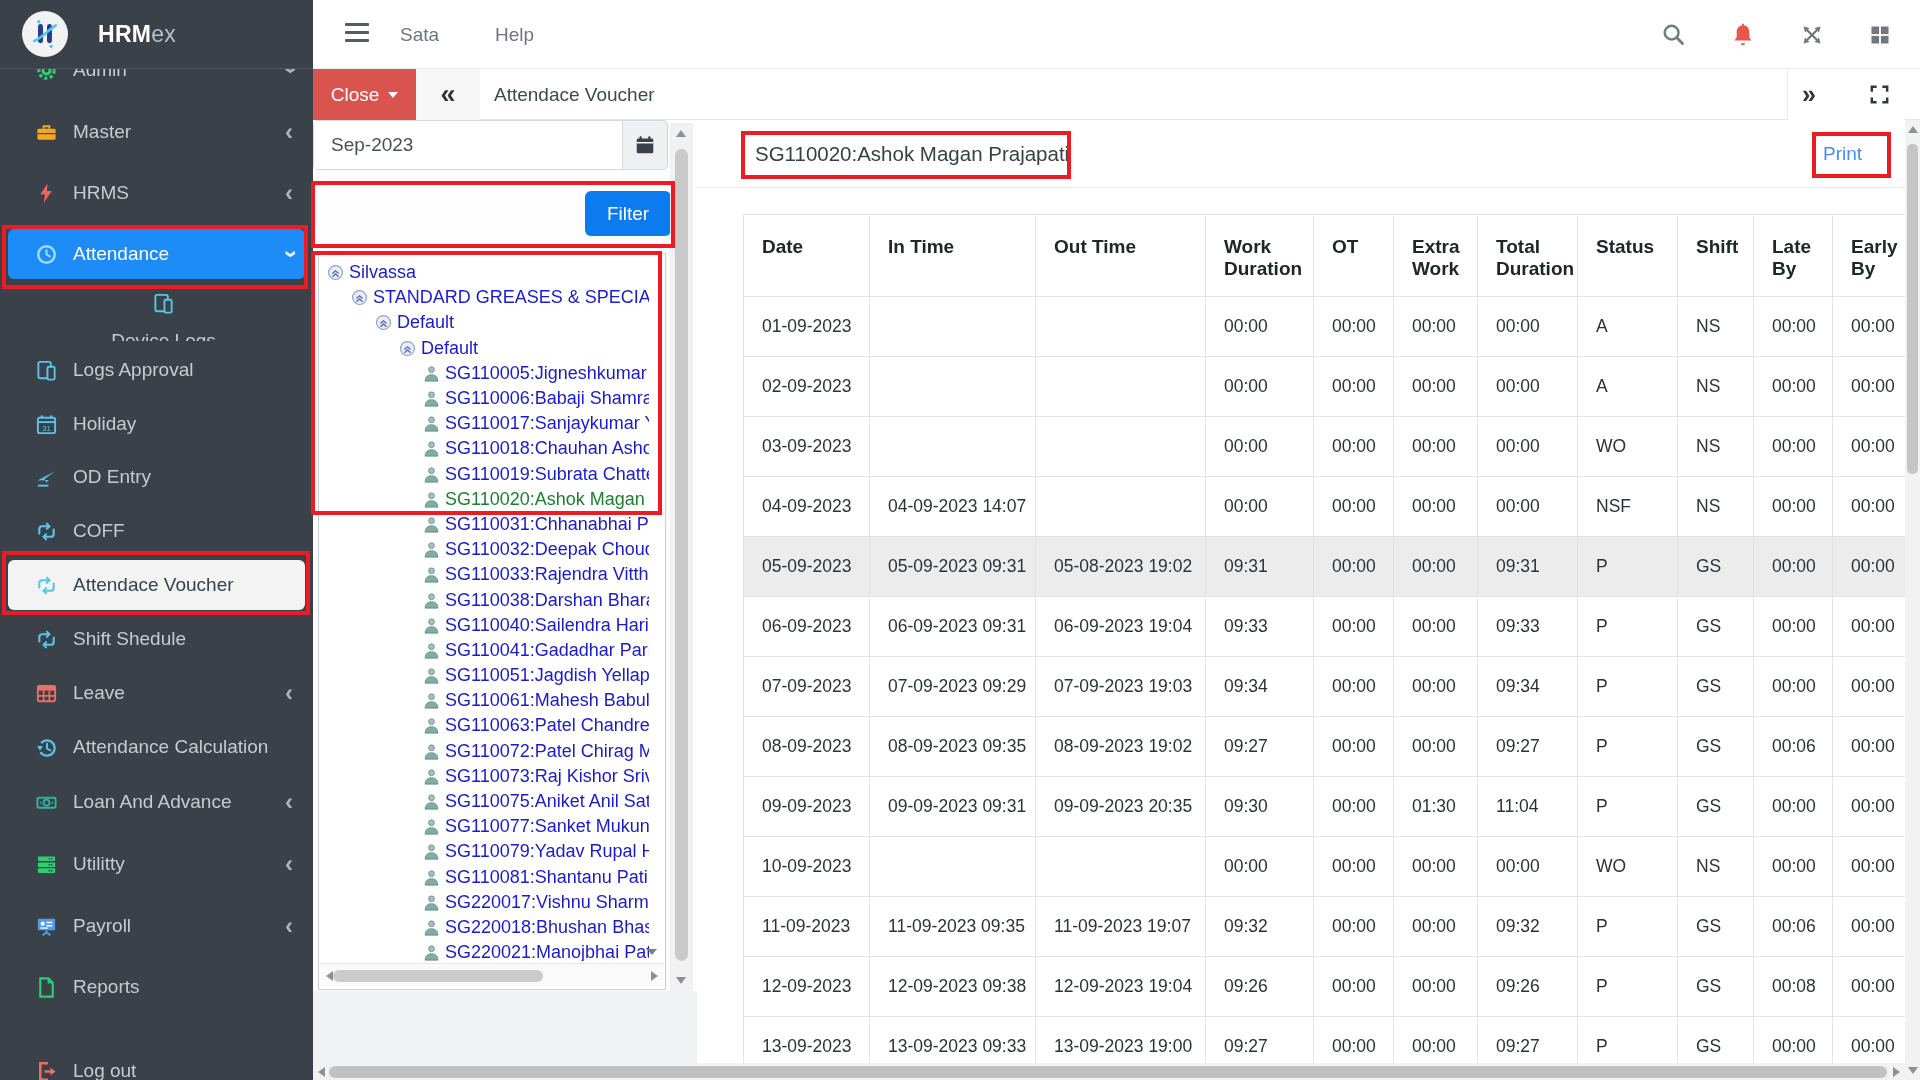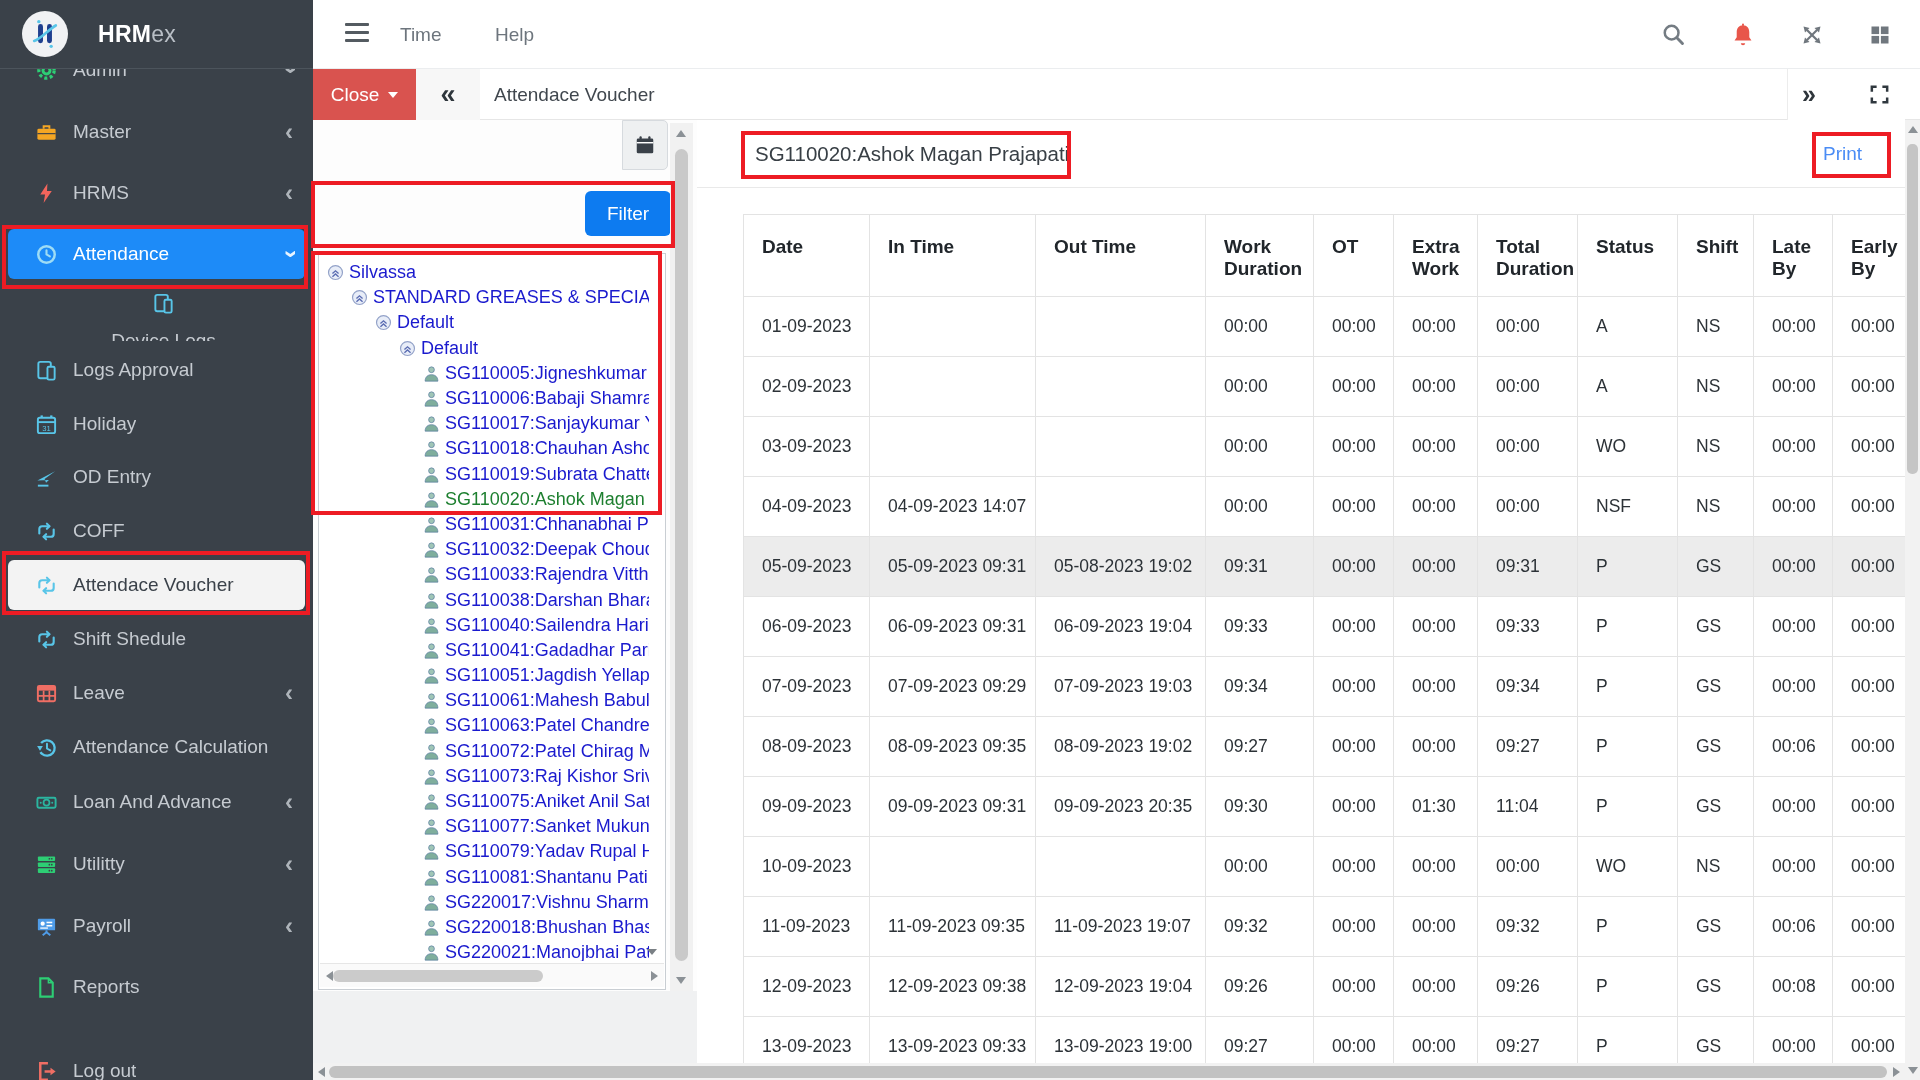--- a/index.html
+++ b/index.html
@@ -326,21 +326,21 @@
       </div>
     </nav>
 </aside>
 
 <header class="topbar">
   <div class="hamburger">
       <i></i>
       <i></i>
       <i></i>
     </div>
-  <div class="topnav-item" style="left:87px">Time</div>
+  <div class="topnav-item" style="left:87px">Sata</div>
   <div class="topnav-item" style="left:182px">Help</div>
   <div class="top-icons">
       <span class="t-ic">
         <svg width="25" height="25" viewBox="0 0 24 24">
           <circle cx="10.2" cy="10.2" r="6.6" fill="none" stroke="#747c83" stroke-width="2.4"></circle>
           <line x1="15.2" y1="15.2" x2="20.6" y2="20.6" stroke="#747c83" stroke-width="2.8" stroke-linecap="round"></line>
         </svg>
       </span>
       <span class="t-ic">
         <svg width="26" height="26" viewBox="0 0 24 24">
@@ -394,20 +394,21 @@
             <path d="M9 20H4v-5"></path>
           </g>
         </svg>
     </span>
   </div>
 </div>
 
 <div class="content-row">
 
   <div class="left-panel">
+    <input class="month-input" type="text" readonly="" value="Sep-2023" style="">
     <div class="cal-btn">
       <span style="display:flex">
         <svg width="22" height="22" viewBox="0 0 24 24">
             <g fill="#3a4149">
               <rect x="3" y="5" width="18" height="16" rx="1.5"></rect>
               <rect x="6" y="2.5" width="2.4" height="4" rx="1"></rect>
               <rect x="15.6" y="2.5" width="2.4" height="4" rx="1"></rect>
             </g>
             <line x1="3" y1="9.5" x2="21" y2="9.5" stroke="#fff" stroke-width="1.6"></line>
           </svg>

